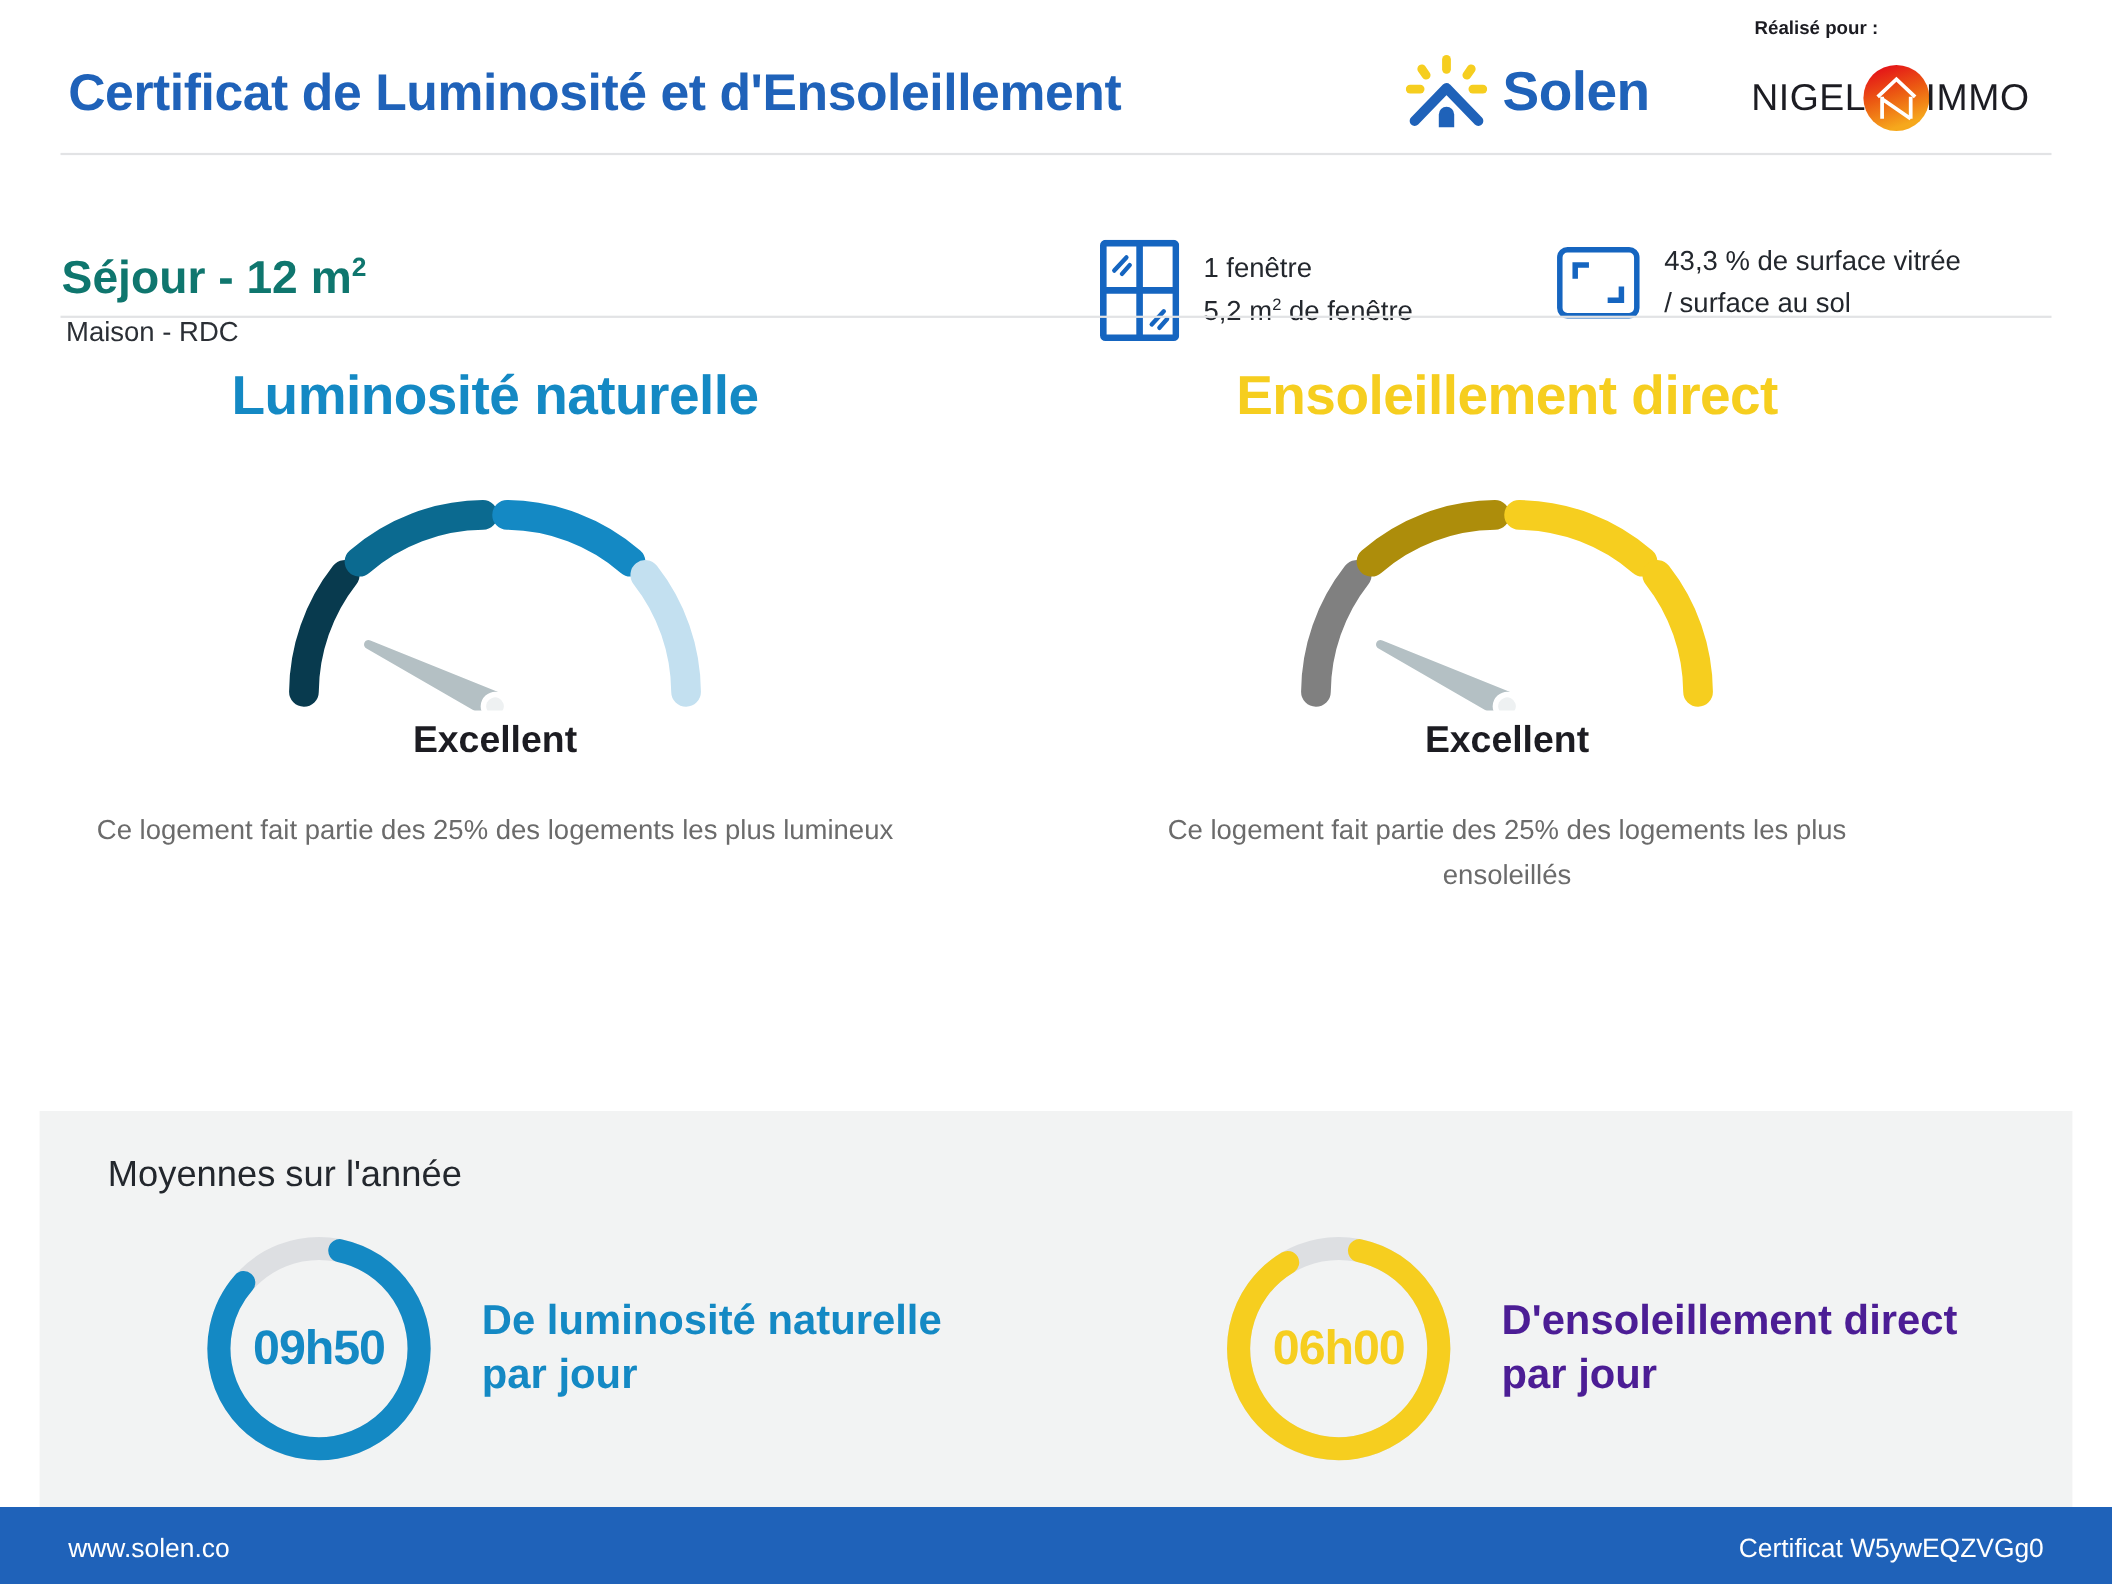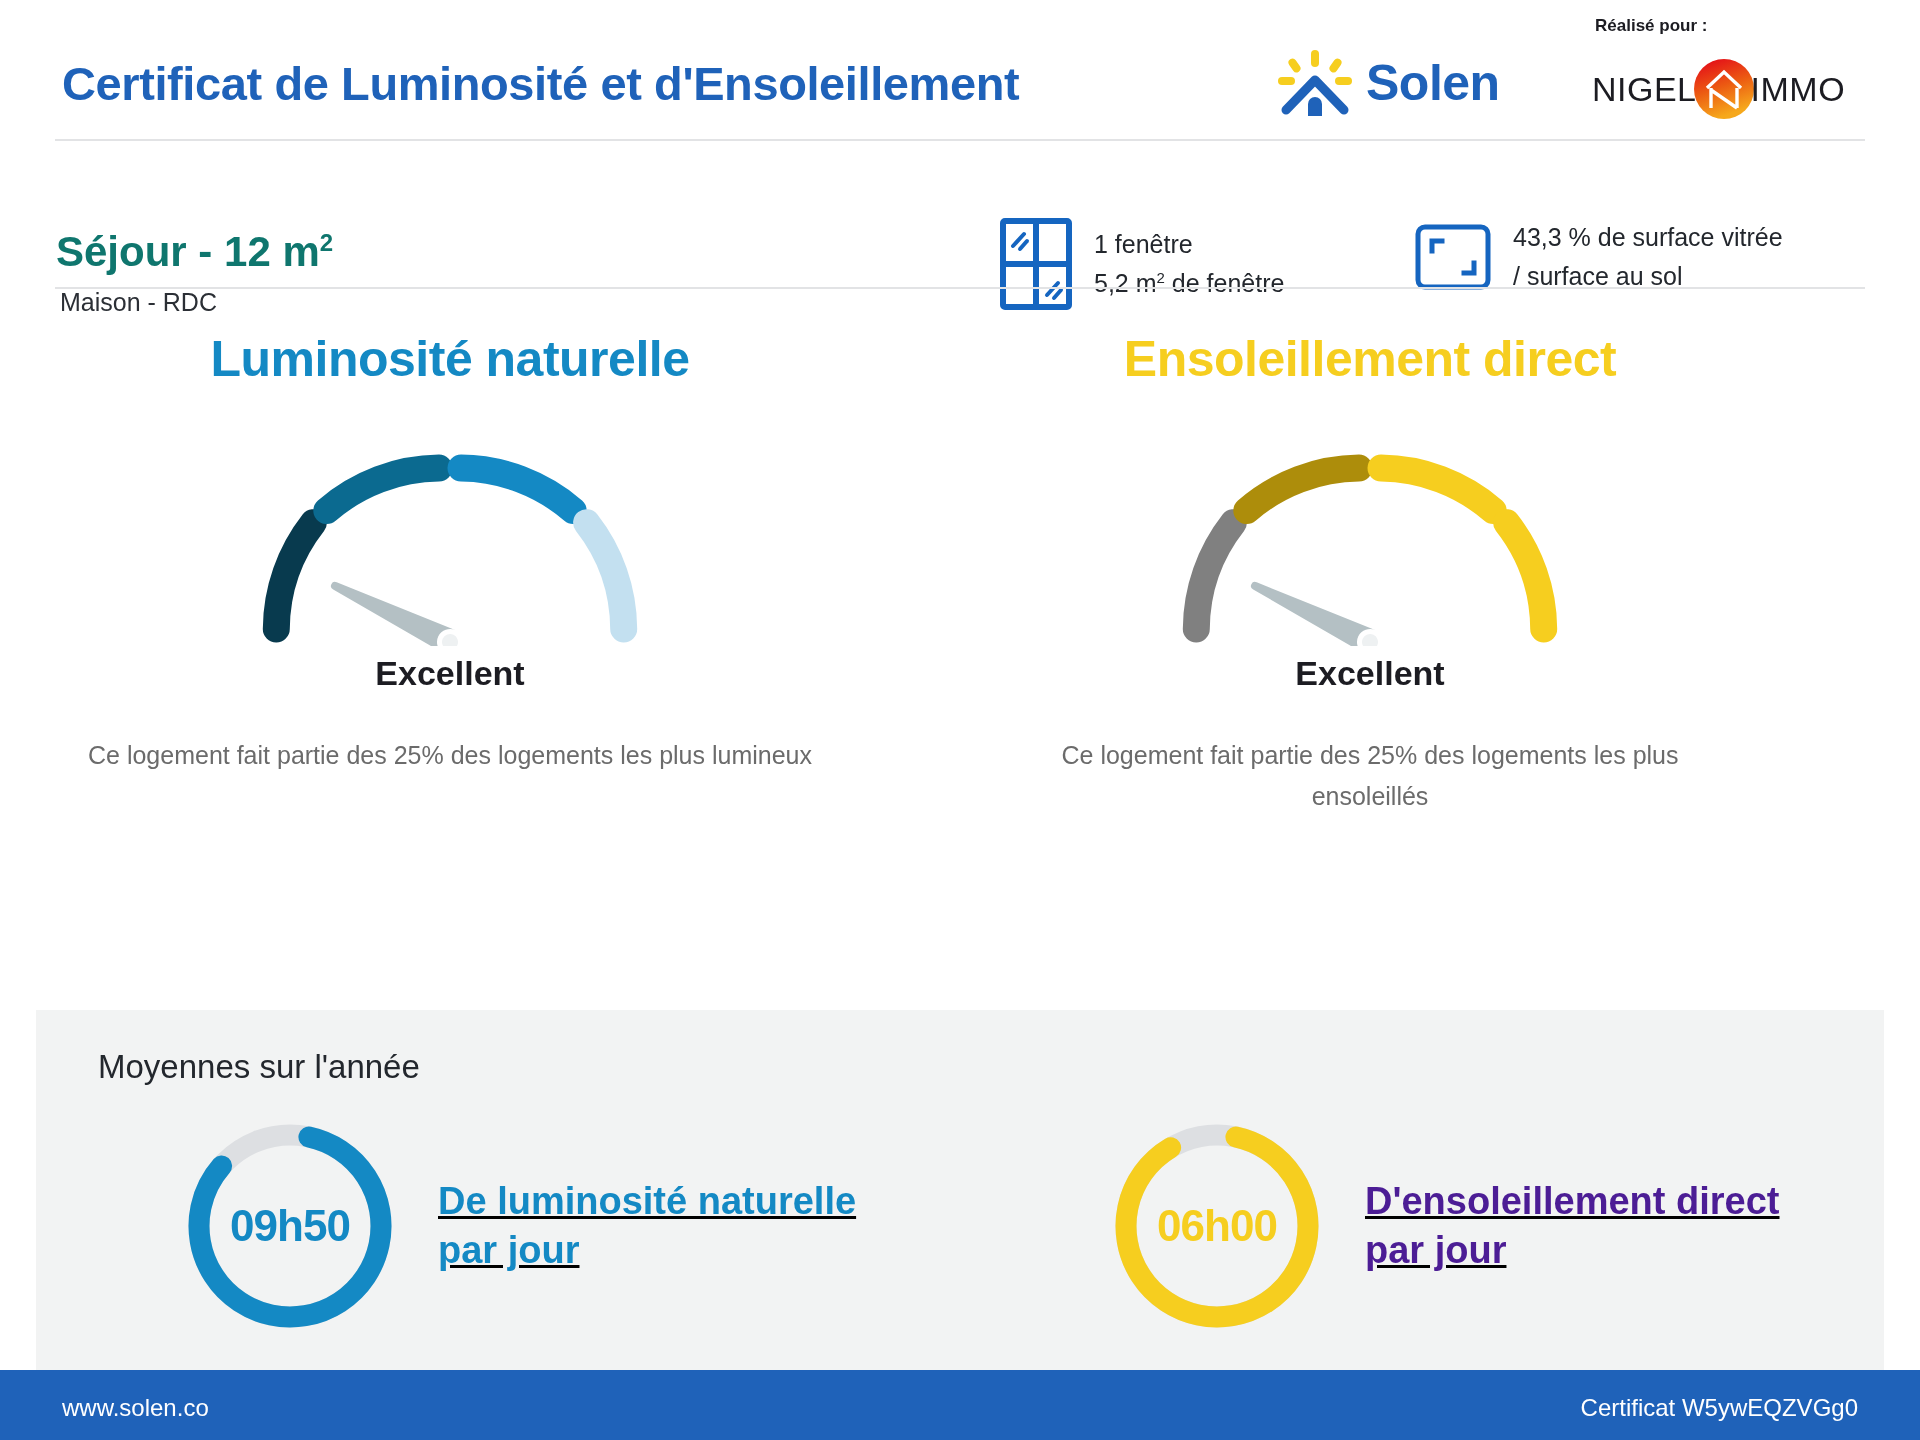--- a/index.html
+++ b/index.html
@@ -86,21 +86,21 @@
   
   .band {
     position: absolute; left: 0; top: 1010px; width: 1848px; height: 360px;
     background: #f2f3f3;
     margin-left: 36px;
   }
   .band-title {
     position: absolute; left: 62px; top: 38px;
     font-size: 33px; color: #23272d;
   }
-  .stat { position: absolute; display: flex; align-items: center; gap: 42px; text-decoration: underline; }
+  .stat { position: absolute; display: flex; align-items: center; gap: 42px; }
   .stat-lum { left: 148px; top: 110px; }
   .stat-ens { left: 1075px; top: 110px; }
   .donut-wrap { position: relative; width: 212px; height: 212px; flex: none; }
   .donut-value {
     position: absolute; inset: 0; display: flex; align-items: center; justify-content: center;
     font-size: 44px; font-weight: bold; letter-spacing: -1px;
   }
   .donut-value.lum { color: #1489c4; }
   .donut-value.ens { color: #f6ce1f; }
   .stat-label { font-size: 38px; font-weight: bold; line-height: 1.28; white-space: pre-line; }

